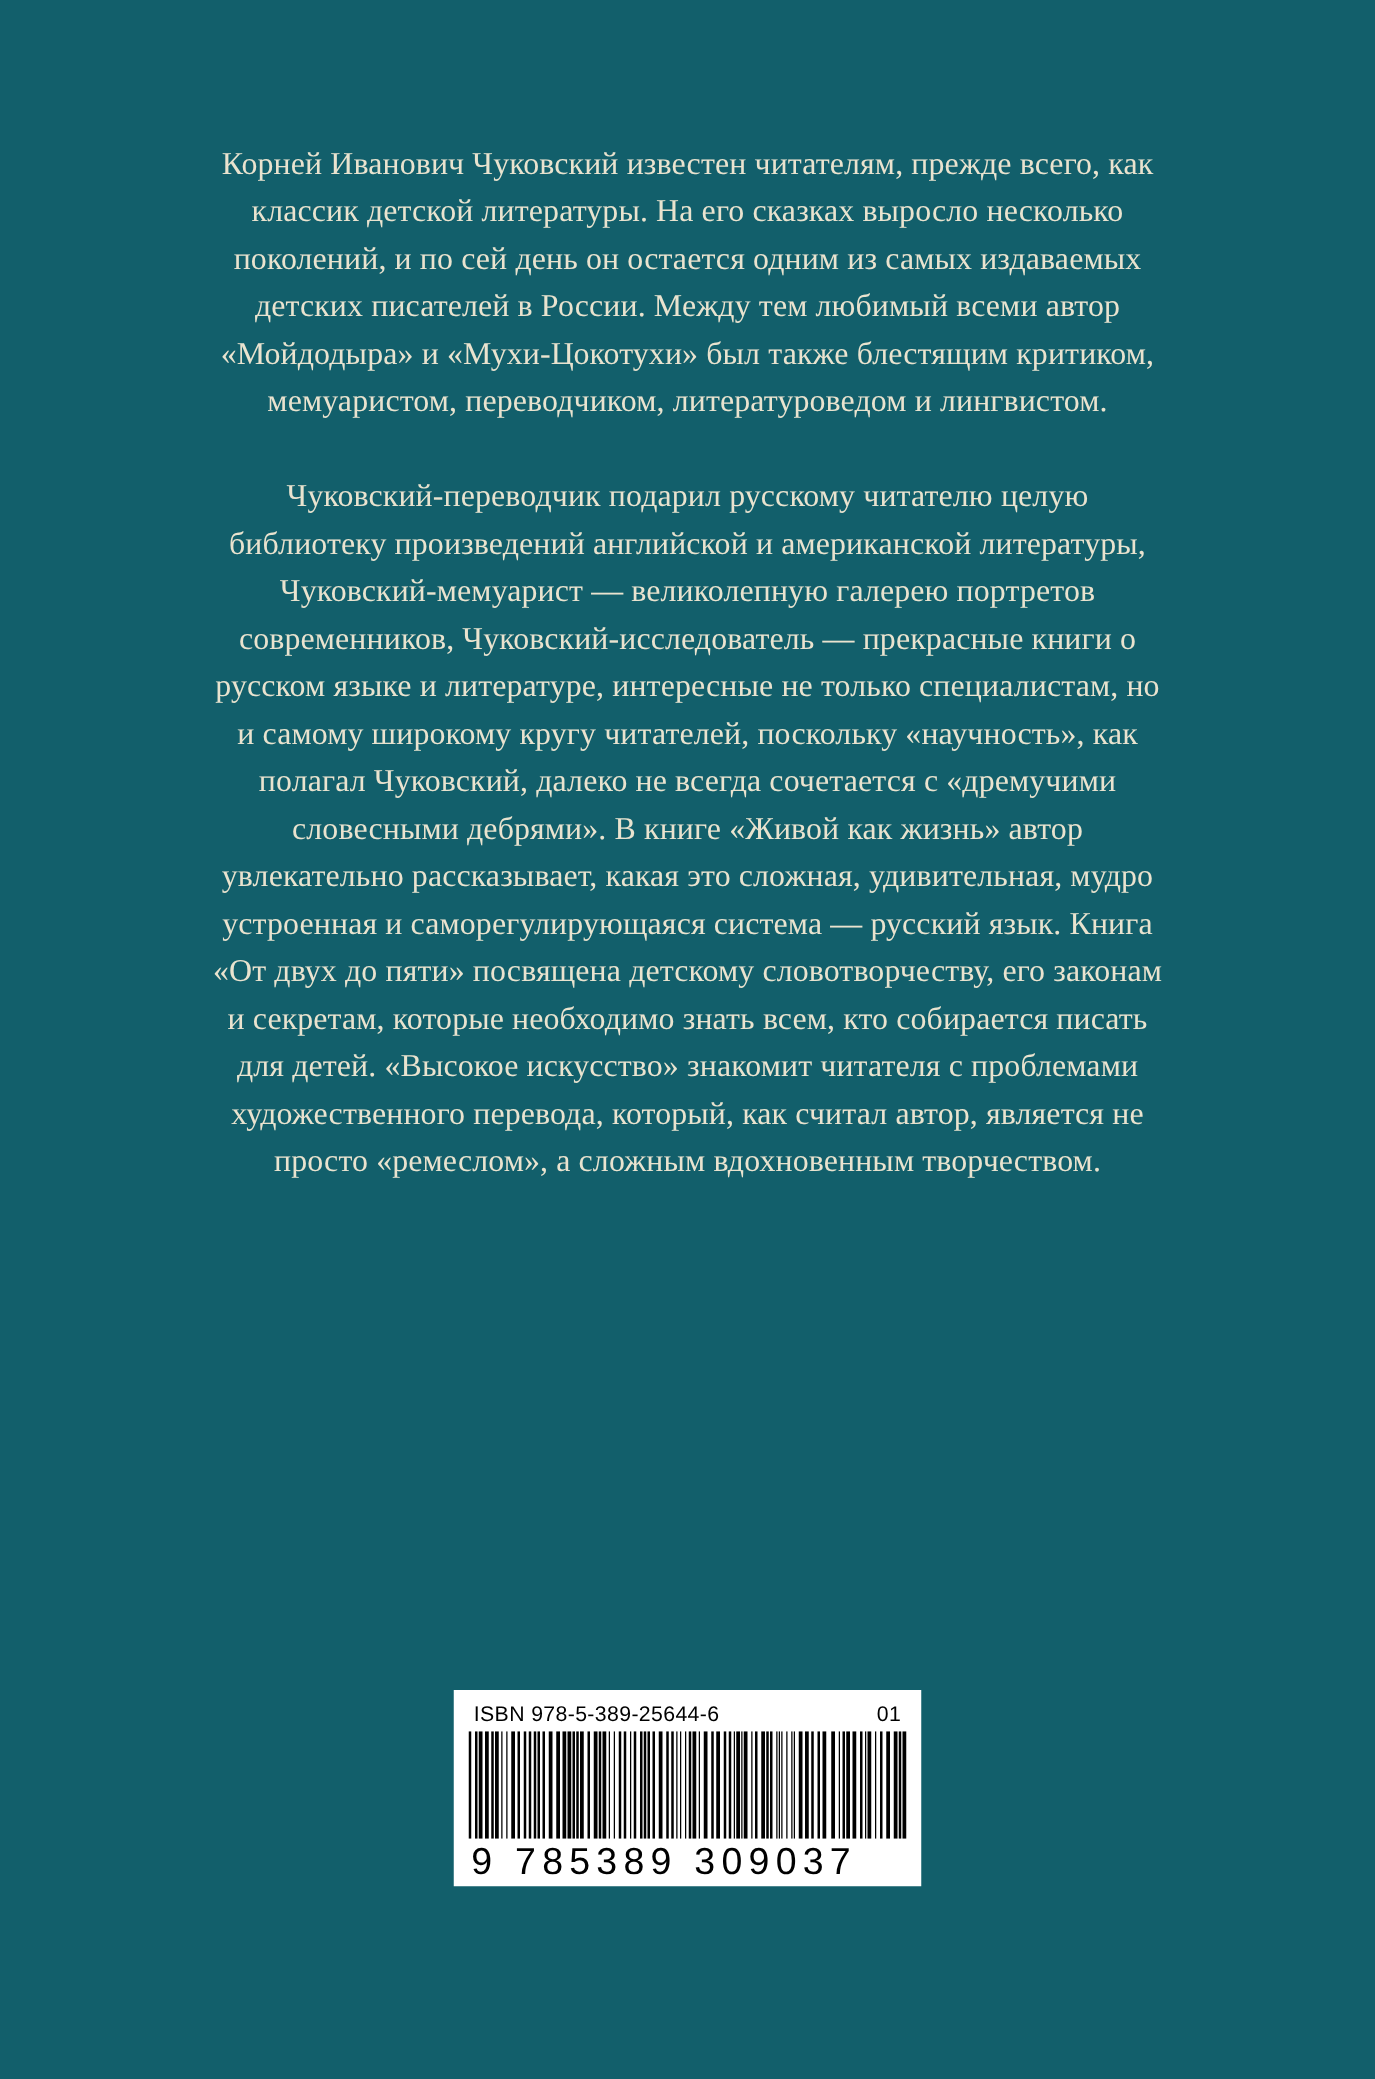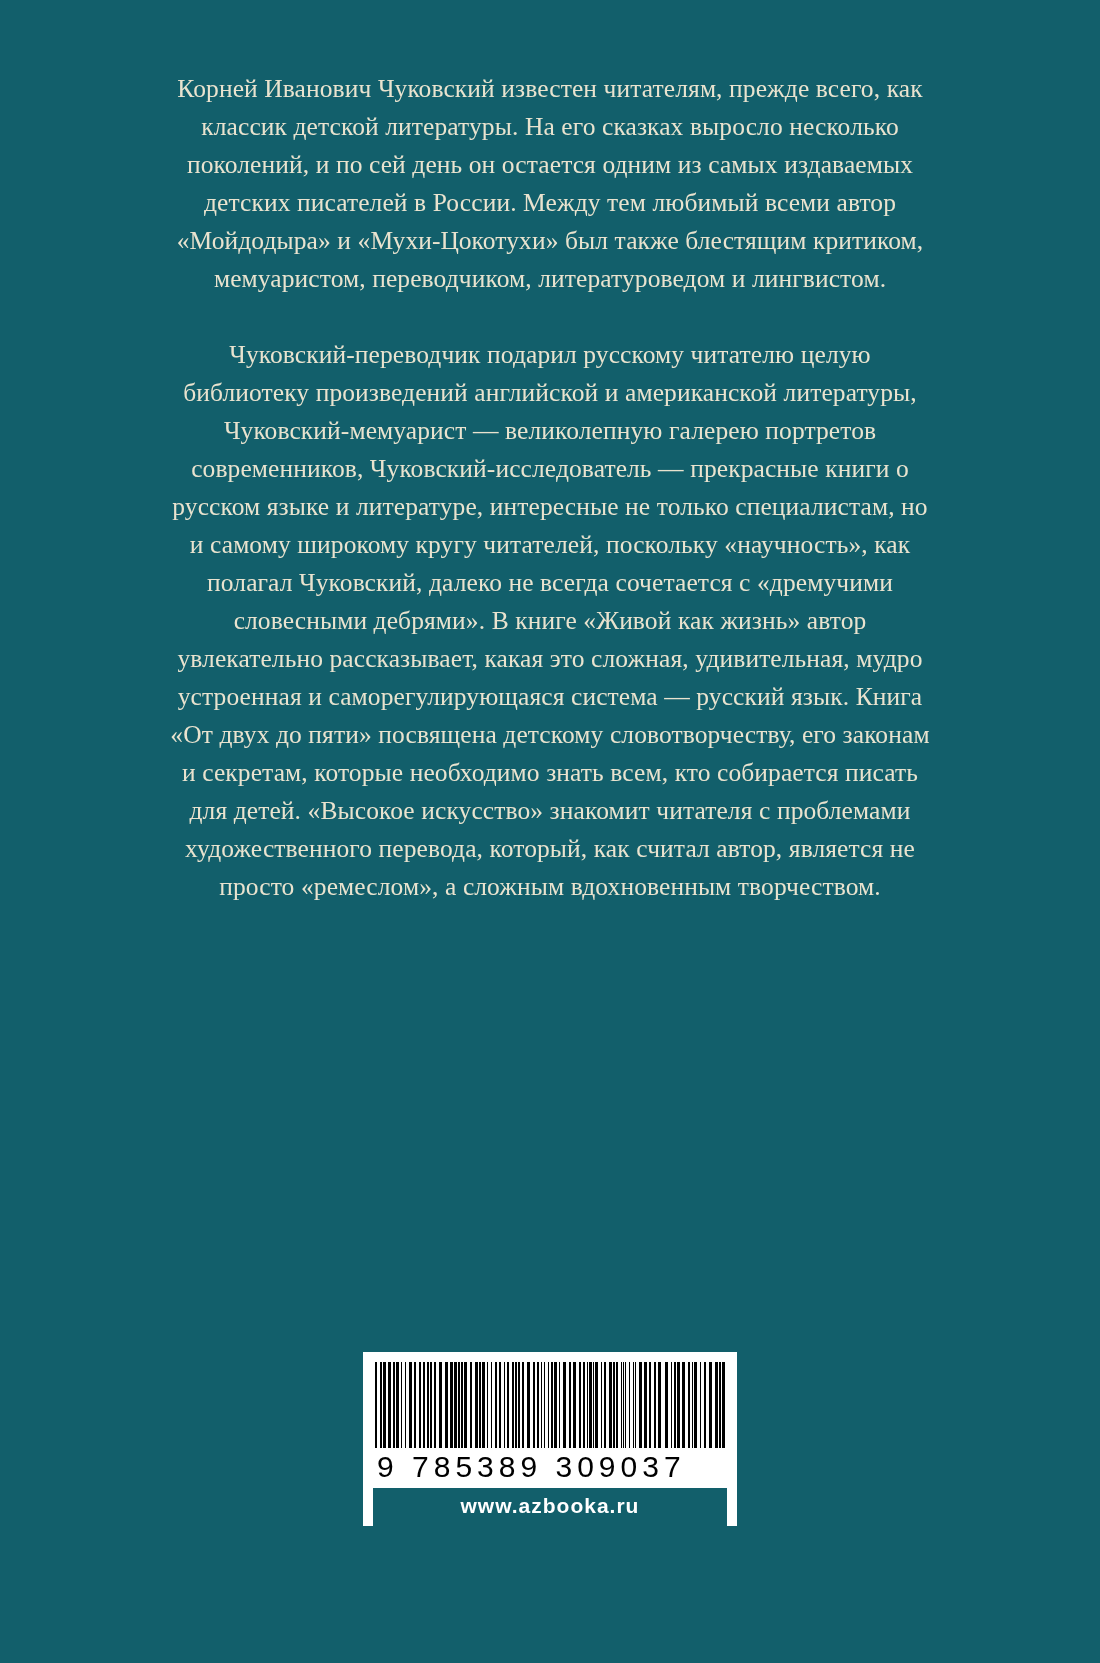--- a/index.html
+++ b/index.html
@@ -18,21 +18,21 @@
     width: 1100px;
     height: 1663px;
     background: #125f6b;
     box-sizing: border-box;
     display: flex;
     flex-direction: column;
     align-items: center;
   }
   .blurb {
     width: 760px;
-    margin-top: 70px;
+    margin-top: 112px;
     color: #e9e3cf;
     text-align: center;
     font-size: 25.5px;
     line-height: 38px;
     letter-spacing: 0.1px;
   }
   .blurb p {
     margin: 0 0 38px 0;
   }
   .blurb p:last-child {
@@ -127,20 +127,24 @@
 
 <div class="cover">
 
   <div class="blurb">
     <p>Корней Иванович Чуковский известен читателям, прежде всего, как классик детской литературы. На его сказках выросло несколько поколений, и по сей день он остается одним из самых издаваемых детских писателей в России. Между тем любимый всеми автор «Мойдодыра» и «Мухи-Цокотухи» был также блестящим критиком, мемуаристом, переводчиком, литературоведом и лингвистом.</p>
     <p>Чуковский-переводчик подарил русскому читателю целую библиотеку произведений английской и американской литературы, Чуковский-мемуарист — великолепную галерею портретов современников, Чуковский-исследователь — прекрасные книги о русском языке и литературе, интересные не только специалистам, но и самому широкому кругу читателей, поскольку «научность», как полагал Чуковский, далеко не всегда сочетается с «дремучими словесными дебрями». В книге «Живой как жизнь» автор увлекательно рассказывает, какая это сложная, удивительная, мудро устроенная и саморегулирующаяся система — русский язык. Книга «От двух до пяти» посвящена детскому словотворчеству, его законам и секретам, которые необходимо знать всем, кто собирается писать для детей. «Высокое искусство» знакомит читателя с проблемами художественного перевода, который, как считал автор, является не просто «ремеслом», а сложным вдохновенным творчеством.</p>
   </div>
 
 
   <div class="barcode-block">
+    <div class="isbn-row">
+      <span>ISBN 978-5-389-25644-6</span>
+      <span>01</span>
+    </div>
     <div class="bars-wrap">
       <div class="bars-main" id="bars-main">
           <div class="bar" style="left: 2px; width: 2px;"></div>
           <div class="bar" style="left: 7px; width: 2px;"></div>
           <div class="bar" style="left: 10px; width: 3px;"></div>
           <div class="bar" style="left: 15px; width: 3px;"></div>
           <div class="bar" style="left: 20px; width: 2px;"></div>
           <div class="bar" style="left: 23px; width: 3px;"></div>
           <div class="bar" style="left: 28px; width: 1px;"></div>
           <div class="bar" style="left: 32px; width: 1px;"></div>
@@ -218,16 +222,15 @@
           <div class="bar" style="left: 31px; width: 3px;"></div>
           <div class="bar" style="left: 37px; width: 1px;"></div>
           <div class="bar" style="left: 41px; width: 2px;"></div>
           <div class="bar" style="left: 46px; width: 3px;"></div>
           <div class="bar" style="left: 52px; width: 3px;"></div>
           <div class="bar" style="left: 56px; width: 2px;"></div>
           <div class="bar" style="left: 59px; width: 3px;"></div>
         </div>
     </div>
     <div class="digits">9 785389 309037</div>
-    <div class="site-bar">www.azbooka.ru</div>
   </div>
 
 </div>
 
 </body></html>

